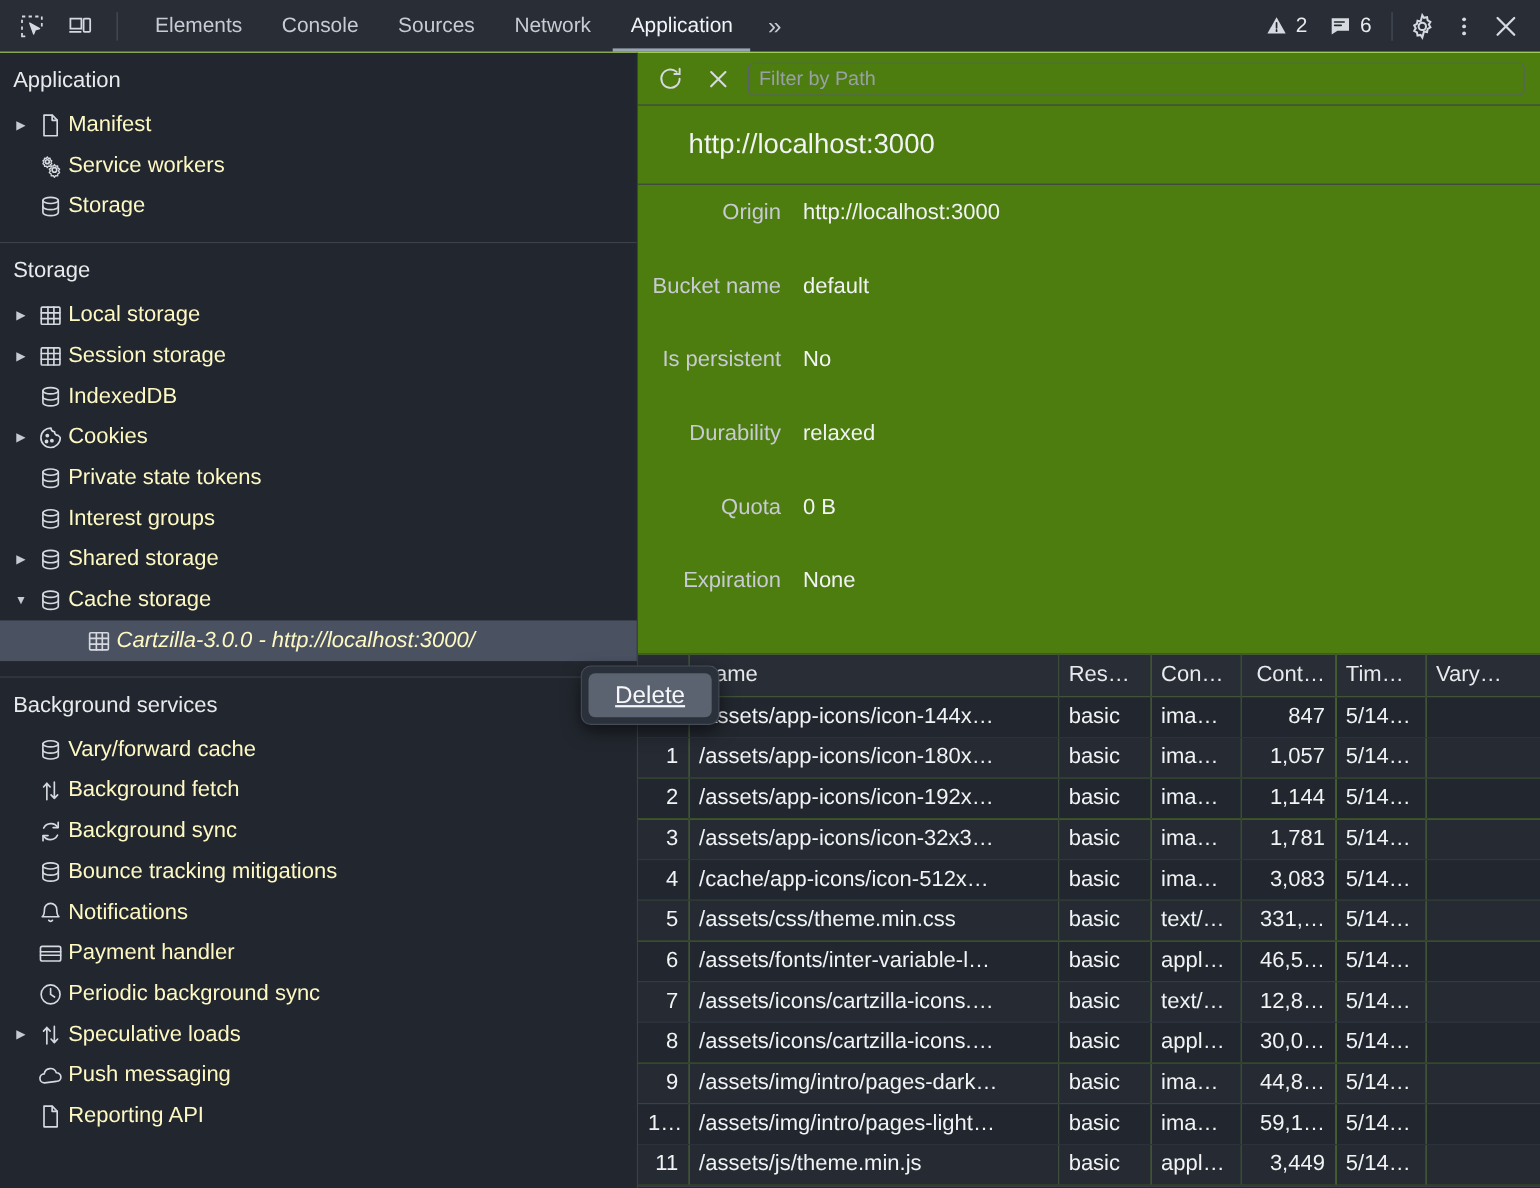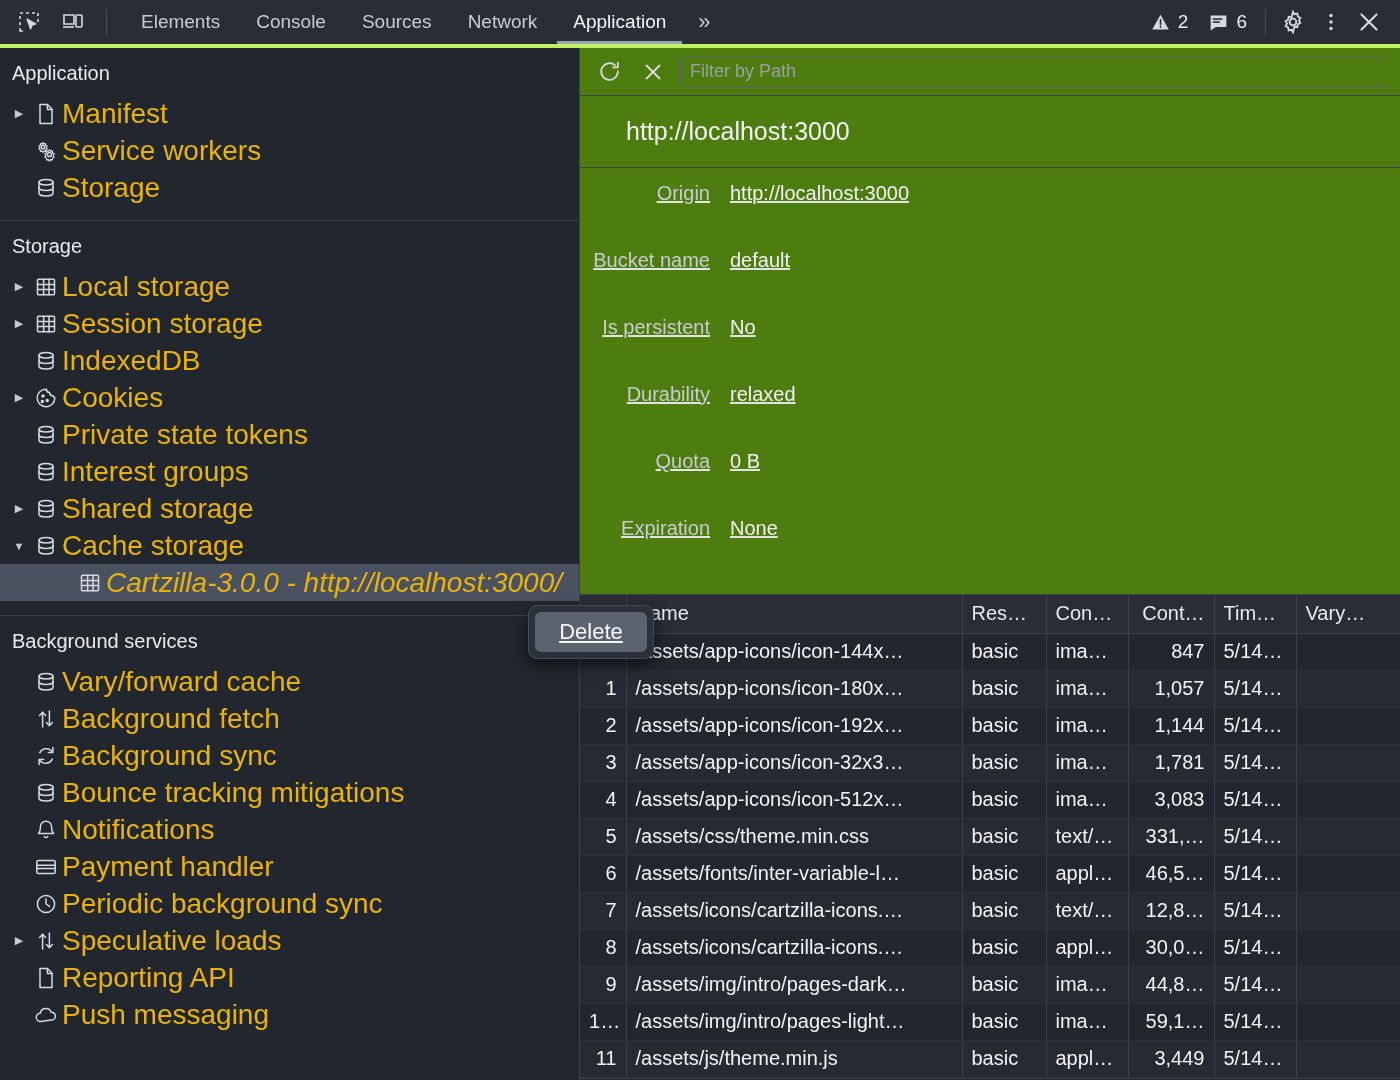--- a/index.html
+++ b/index.html
@@ -10,21 +10,21 @@
     color: #e3e3e3;
     overflow: hidden;
   }
   #app { position: relative; width: 1400px; height: 1080px; display: flex; flex-direction: column; }
 
   
   .tabbar {
     height: 48px; min-height: 48px;
     background: #282d36;
     display: flex; align-items: stretch;
-    border-bottom: 4px solid #bef264;
+    border-bottom: 1px solid #bef264;
     position: relative;
   }
   .tb-icons { display: flex; align-items: center; padding: 0 10px 0 12px; gap: 10px; }
   .tb-ibtn {
     width: 34px; height: 34px; display: flex; align-items: center; justify-content: center;
     border-radius: 4px; cursor: pointer;
   }
   .tb-sep { width: 1px; align-self: center; height: 26px; background: #4a515c; margin: 0 6px; }
   .tabs { display: flex; align-items: stretch; }
   .tab {
@@ -62,21 +62,21 @@
     display: flex; align-items: center; height: 37px; cursor: pointer;
     padding-left: 0px; position: relative;
   }
   .sb-row.selected { background: #4a5161; font-style: italic; }
   .sb-arrow {
     width: 22px; min-width: 22px; display: flex; align-items: center; justify-content: center;
     color: #c6cad1; font-size: 11px;
   }
   .sb-arrow.empty { visibility: hidden; }
   .sb-icon { width: 32px; min-width: 32px; display: flex; align-items: center; justify-content: center; }
-  .sb-label { font-size: 28px; color: #eab308; white-space: nowrap; }
+  .sb-label { font-size: 20px; color: #fef9c3; white-space: nowrap; }
   .indent-1 { padding-left: 8px; }
   .indent-2 { padding-left: 52px; }
 
   
   .right { flex: 1; display: flex; flex-direction: column; min-width: 0; background: #4d7c0f; }
   .rp-toolbar {
     height: 48px; min-height: 48px; display: flex; align-items: center;
     gap: 10px; padding: 0 14px 0 12px; border-bottom: 1px solid #3b414b;
   }
   .rp-ibtn { width: 34px; height: 34px; display:flex; align-items:center; justify-content:center; cursor:pointer; border-radius:4px;}
@@ -85,21 +85,21 @@
     border-radius: 5px; color: #e8eaed; font-size: 18px;
     padding: 0 9px; font-family: "Liberation Sans", sans-serif; outline: none;
   }
   .filter-input::placeholder { color: #9aa0a8; }
 
   .origin-head {
     height: 72px; min-height: 72px; display: flex; align-items: center;
     padding-left: 46px; font-size: 25px; color: #f1f3f5;
     border-bottom: 1px solid #3b414b;
   }
-  .meta { padding: 14px 16px 10px 0; text-decoration: underline; }
+  .meta { padding: 14px 16px 10px 0; }
   .meta-row { display: flex; align-items: baseline; height: 67px; }
   .meta-key {
     width: 150px; min-width: 150px; text-align: right; font-size: 20px;
     color: #c8ccd2; padding-right: 20px;
   }
   .meta-val { font-size: 20px; color: #f1f3f5; }
 
   
   .grid-wrap { flex: 1; display: flex; flex-direction: column; min-height: 0; border-top: 1px solid #3b414b; }
   .grid { width: 100%; border-collapse: collapse; table-layout: fixed; }
@@ -462,34 +462,34 @@
                 <path d="M8.6 20V5.2M8.6 5.2L5.6 8.4M8.6 5.2l3 3.2"></path>
                 <path d="M15.4 4v14.8M15.4 18.8l3-3.2M15.4 18.8l-3-3.2"></path>
               </svg>
             </div>
             <div class="sb-label">Speculative loads</div>
           </div>
           <div class="sb-row indent-1">
             <div class="sb-arrow empty"></div>
             <div class="sb-icon">
               <svg width="24" height="24" viewBox="0 0 24 24" fill="none" stroke="#d6dae0" stroke-width="1.5" stroke-linecap="round" stroke-linejoin="round">
+                <path d="M6.6 18.4a4.1 4.1 0 0 1-.4-8.2 5.7 5.7 0 0 1 11-1 3.9 3.9 0 0 1 .5 7.8 3.9 3.9 0 0 1-.5.03z"></path>
+              </svg>
+            </div>
+            <div class="sb-label">Push messaging</div>
+          </div>
+          <div class="sb-row indent-1">
+            <div class="sb-arrow empty"></div>
+            <div class="sb-icon">
+              <svg width="24" height="24" viewBox="0 0 24 24" fill="none" stroke="#d6dae0" stroke-width="1.5" stroke-linecap="round" stroke-linejoin="round">
                 <path d="M6 2.6h7.5L18 7.2V21.4H6z"></path>
                 <path d="M13.4 2.8v4.6H18"></path>
               </svg>
             </div>
             <div class="sb-label">Reporting API</div>
-          </div>
-          <div class="sb-row indent-1">
-            <div class="sb-arrow empty"></div>
-            <div class="sb-icon">
-              <svg width="24" height="24" viewBox="0 0 24 24" fill="none" stroke="#d6dae0" stroke-width="1.5" stroke-linecap="round" stroke-linejoin="round">
-                <path d="M6.6 18.4a4.1 4.1 0 0 1-.4-8.2 5.7 5.7 0 0 1 11-1 3.9 3.9 0 0 1 .5 7.8 3.9 3.9 0 0 1-.5.03z"></path>
-              </svg>
-            </div>
-            <div class="sb-label">Push messaging</div>
           </div>
         </div>
       </div>
 
     <div class="right">
 
       <div class="rp-toolbar">
         <div class="rp-ibtn">
           <svg width="25" height="25" viewBox="0 0 24 24" fill="none" stroke="#d6dae0" stroke-width="1.7" stroke-linecap="round">
             <path d="M20 12a8 8 0 1 1-2.6-5.9"></path>
@@ -578,21 +578,21 @@
                 <td class="col-num num">3</td>
                 <td class="col-name">/assets/app-icons/icon-32x3…</td>
                 <td class="col-res">basic</td>
                 <td class="col-con">ima…</td>
                 <td class="col-cont num">1,781</td>
                 <td class="col-tim">5/14…</td>
                 <td class="col-vary"></td>
               </tr>
               <tr>
                 <td class="col-num num">4</td>
-                <td class="col-name">/assets/app-icons/icon-512x…</td>
+                <td class="col-name">/cache/app-icons/icon-512x…</td>
                 <td class="col-res">basic</td>
                 <td class="col-con">ima…</td>
                 <td class="col-cont num">3,083</td>
                 <td class="col-tim">5/14…</td>
                 <td class="col-vary"></td>
               </tr>
               <tr>
                 <td class="col-num num">5</td>
                 <td class="col-name">/assets/css/theme.min.css</td>
                 <td class="col-res">basic</td>

